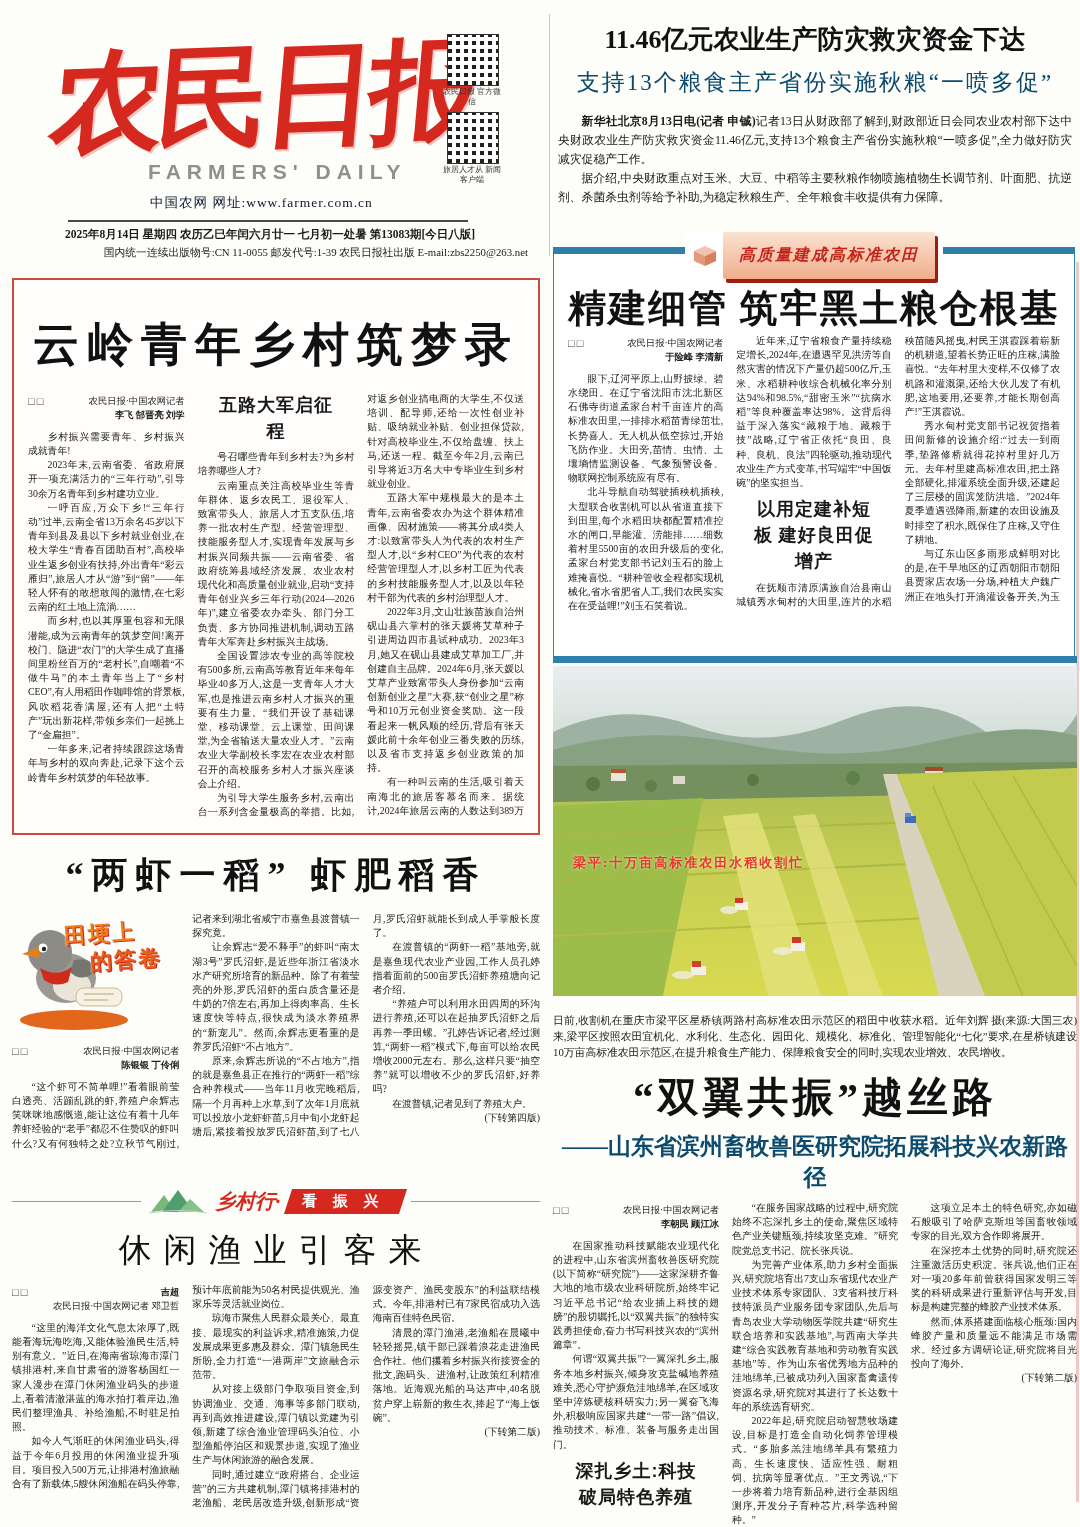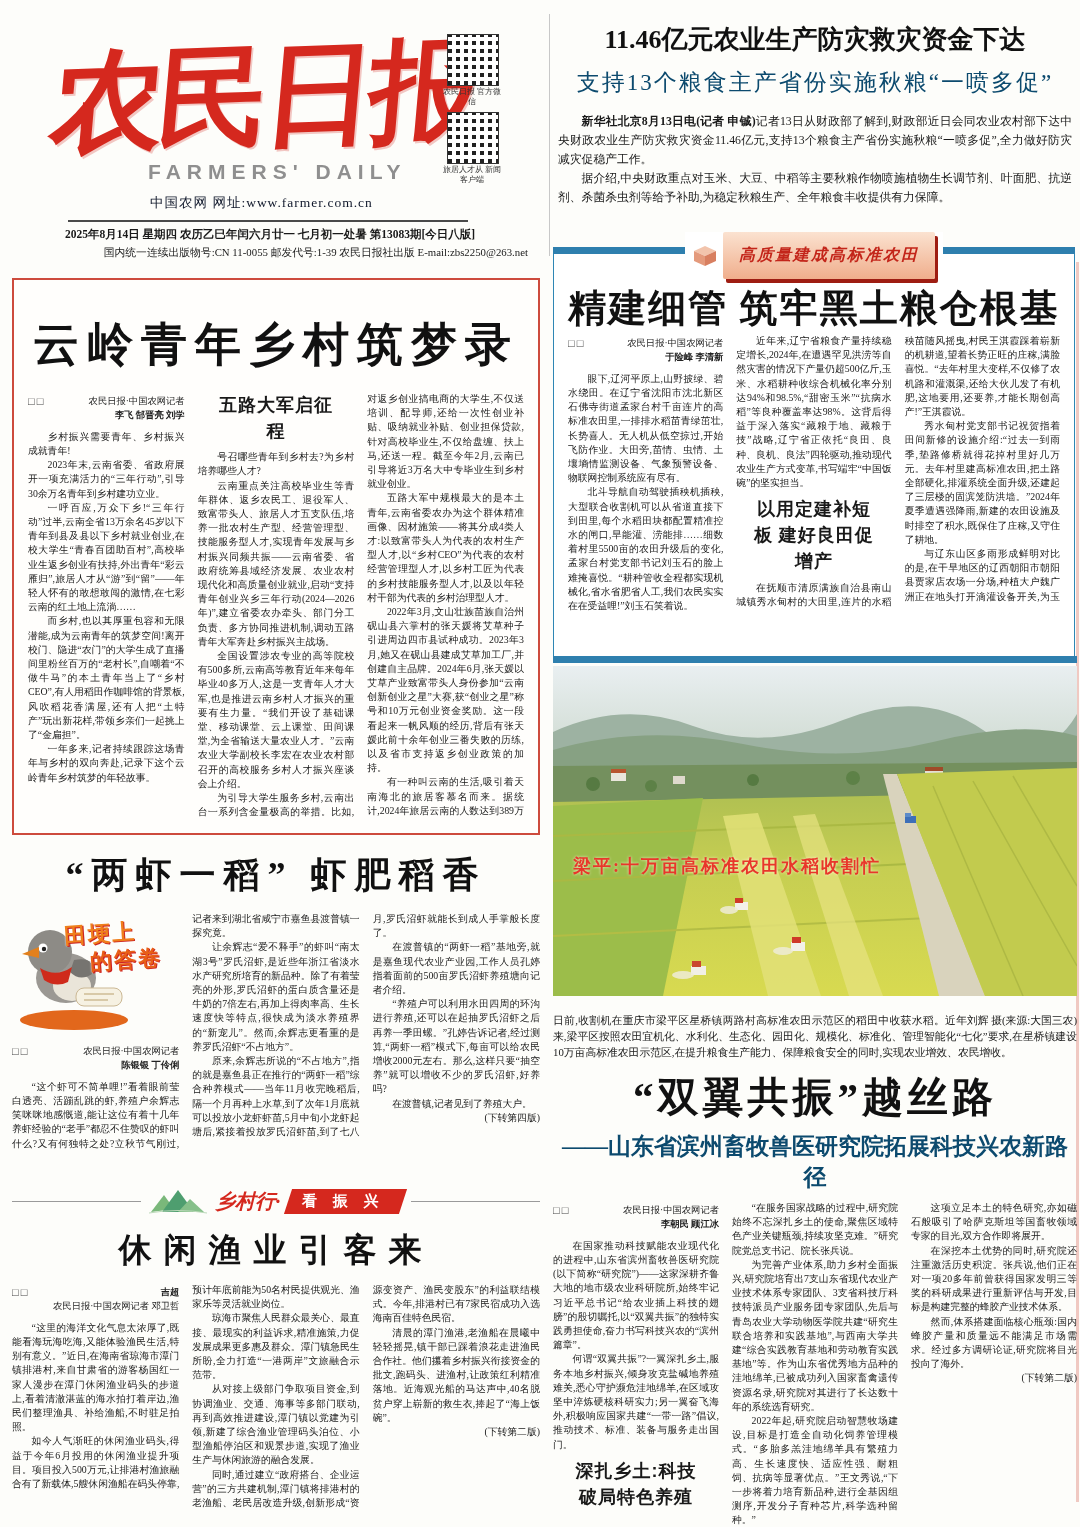--- a/index.html
+++ b/index.html
@@ -49,21 +49,21 @@
   .hq-badge{position:absolute;left:50%;top:-19px;transform:translateX(-50%);display:flex;align-items:center;gap:6px;
             background:#fff;padding:0 8px;z-index:3;}
   .hq-ribbon{background:linear-gradient(#fbe2d0,#f0ae8c);border-radius:2px;padding:13px 16px;
              color:#c3251a;font-weight:900;font-style:italic;font-size:16px;letter-spacing:2px;
              box-shadow:3px 4px 0 #9e1d12;white-space:nowrap;}
   #field-box .hl{font-size:38px;letter-spacing:2px;margin-top:24px;}
   #field-box .sub-title{font-size:21.5px;margin:8px 0 10px;}
   #field-box .cols{column-count:3;height:282px;font-size:9.8px;line-height:1.45;}
   
   #photo{position:absolute;left:553px;top:666px;width:524px;height:330px;overflow:hidden;}
-  #photo .overlay{position:absolute;left:20px;top:188px;font-size:18px;font-weight:bold;color:#e8372a;
+  #photo .overlay{position:absolute;left:20px;top:188px;font-size:13px;font-weight:bold;color:#e8372a;
                   text-shadow:0 0 3px rgba(255,255,230,.8);letter-spacing:2px;}
   #caption{position:absolute;left:553px;top:1001px;width:524px;font-size:10.8px;line-height:1.5;text-align:justify;}
   #caption .cap-text{text-indent:2em;display:inline;}
   #caption .credit{float:right;}
   
   #silk-article{position:absolute;left:553px;top:1070px;width:524px;}
   #silk-article .hl{font-size:41px;letter-spacing:4px;}
   #silk-article .sub-title{font-size:23px;margin:6px 0 8px;font-weight:bold;}
   #silk-article .cols{column-count:3;height:332px;font-size:9.8px;line-height:1.45;}
   #silk-article .subhead{font-family:"Liberation Sans",sans-serif;}
@@ -82,21 +82,21 @@
   .answer-badge .t2{position:absolute;left:78px;top:32px;font-size:22px;font-weight:900;color:#e85f18;
                     text-shadow:1px 1px 0 #c22,0 0 2px #fff;letter-spacing:2px;transform:rotate(-4deg);}
   
   #fishing{position:absolute;left:12px;top:1178px;width:528px;}
   .village-badge{display:flex;align-items:center;gap:8px;height:46px;}
   .village-badge .line{flex:1;height:1px;background:#9a9a9a;}
   .vb-script{font-size:20px;font-weight:900;font-style:italic;color:#d5281e;white-space:nowrap;}
   .vb-banner{background:#d5281e;color:#fff;font-weight:bold;font-size:15px;letter-spacing:6px;
              padding:3px 18px 3px 14px;transform:skewX(-18deg);white-space:nowrap;}
   .vb-banner>span{display:inline-block;transform:skewX(18deg);}
-  #fishing .hl{font-size:33px;letter-spacing:12px;font-weight:700;margin-top:4px;}
+  #fishing .hl{font-size:33px;letter-spacing:12px;font-weight:400;margin-top:4px;}
   #fishing .cols{column-count:3;height:228px;margin-top:10px;font-size:9.8px;line-height:1.45;}
 </style>
 </head>
 <body>
 
 <div id="page">
 
   <div id="masthead">
     <div class="logo">农民日报</div>
     <div class="logo-en">FARMERS' DAILY</div>

